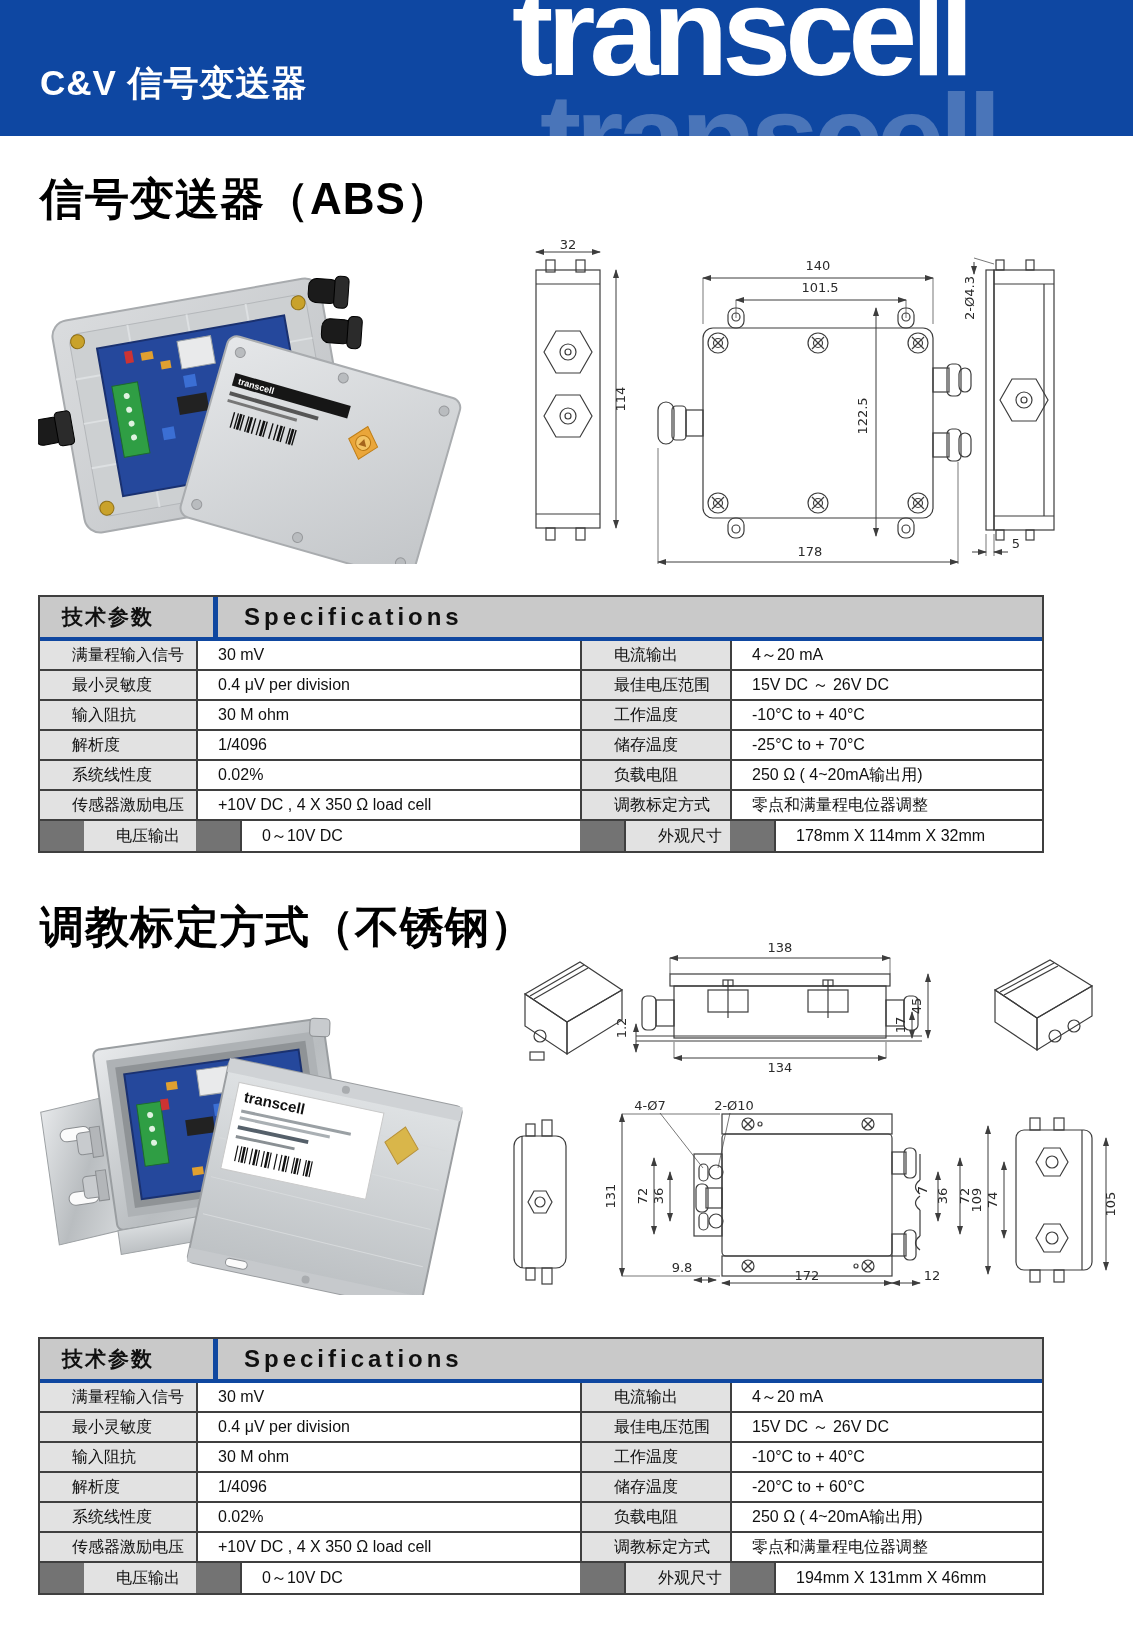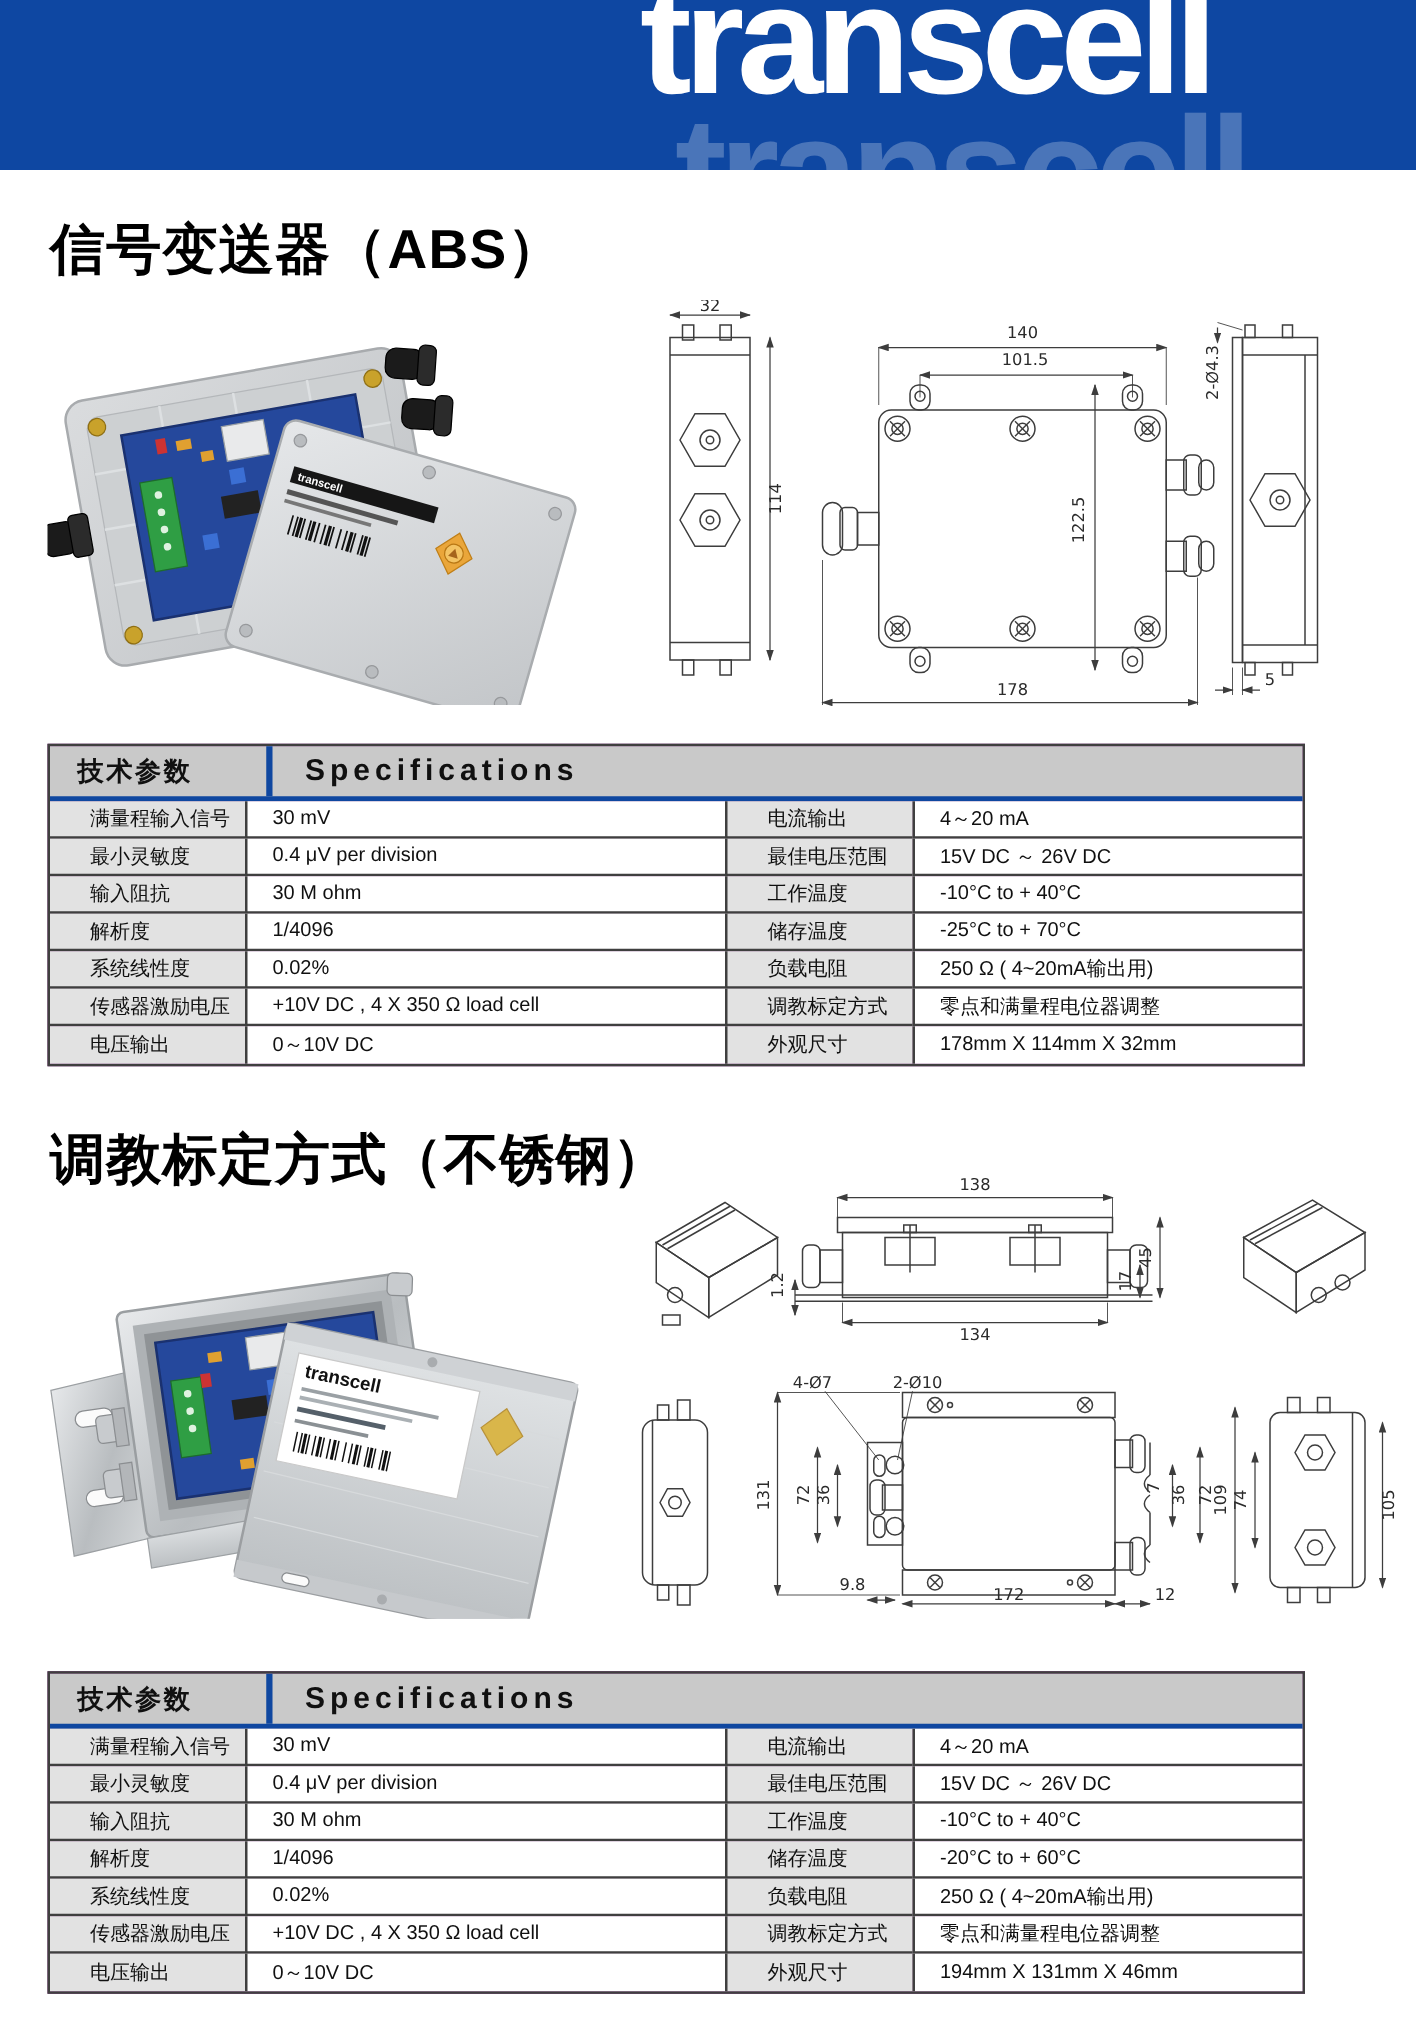--- a/index.html
+++ b/index.html
@@ -11,33 +11,33 @@
   .band-title{position:absolute;left:40px;top:58px;font-size:35px;font-weight:bold;color:#fff;letter-spacing:1px;line-height:50px;}
   .logo{position:absolute;left:512px;top:-30px;font-size:124px;font-weight:bold;color:#fff;letter-spacing:-6px;line-height:1;white-space:nowrap;}
   .logo-ghost{position:absolute;left:540px;top:76px;font-size:124px;font-weight:bold;color:rgba(255,255,255,0.25);letter-spacing:-6px;line-height:1;white-space:nowrap;}
 
   
   .sec-title{position:absolute;left:40px;font-size:44px;font-weight:600;color:#000;letter-spacing:1px;}
   .sec-title.t1{top:170px;}
   .sec-title.t2{top:898px;}
 
   
-  .spec-table{position:absolute;left:38px;width:1006px;border:2px solid #3f3f3f;box-sizing:border-box;background:#701a75;}
+  .spec-table{position:absolute;left:38px;width:1006px;border:2px solid #3f3f3f;box-sizing:border-box;background:#737373;}
   .spec-table.tb1{top:595px;}
   .spec-table.tb2{top:1337px;}
   .spec-head{display:flex;height:40px;background:#c9c9c9;border-bottom:4px solid #0f47a0;}
   .head-zh{width:151px;display:flex;align-items:center;padding-left:22px;font-size:21px;font-weight:bold;color:#101010;letter-spacing:2px;}
   .head-div{width:5px;background:#0f47a0;}
   .head-en{flex:1;display:flex;align-items:center;padding-left:26px;font-size:24px;font-weight:bold;color:#101010;letter-spacing:4px;}
   .spec-grid{display:grid;grid-template-columns:156px 384px 150px 1fr;}
   .cell{height:30px;display:flex;align-items:center;font-size:16px;color:#101010;border-bottom:2px solid #3f3f3f;box-sizing:border-box;overflow:hidden;white-space:nowrap;}
   .cell.lab{background:#e2e2e2;padding-left:32px;}
   .cell.val{background:#fff;padding-left:20px;}
   .spec-grid .cell:nth-child(4n+2),.spec-grid .cell:nth-child(4n+3),.spec-grid .cell:nth-child(4n){border-left:2px solid #3f3f3f;}
-  .spec-grid .cell:nth-last-child(-n+4){border-bottom:none;}
+  .spec-grid .cell:nth-last-child(-n+4){border-bottom:none;margin-left:44px;}
 
   
   .fig{position:absolute;}
   .fig.abs-photo{left:38px;top:242px;}
   .fig.abs-draw{left:488px;top:240px;}
   .fig.ss-photo{left:38px;top:1000px;}
   .fig.ss-draw{left:470px;top:932px;}
   svg .dw{stroke:#3d3d3d;fill:none;stroke-width:1.2;}
   svg .dwt{stroke:#3d3d3d;fill:none;stroke-width:0.7;}
   svg .dimline{stroke:#3d3d3d;stroke-width:1;fill:none;}
@@ -45,20 +45,21 @@
   svg text.lbl{font-family:"Liberation Sans",sans-serif;}
 </style>
 </head>
 <body>
 
 <div class="page">
 
   <div class="band">
     <div class="logo">transcell</div>
     <div class="logo-ghost">transcell</div>
+    <div class="band-title">C&amp;V 信号变送器</div>
   </div>
 
   <div class="sec-title t1">信号变送器（ABS）</div>
 
   <svg class="fig abs-photo" width="445" height="322" viewBox="0 0 445 322">
     <defs>
       <linearGradient id="absBox" x1="0" y1="0" x2="1" y2="1">
           <stop offset="0" stop-color="#dadcde"></stop>
           <stop offset="1" stop-color="#bfc2c5"></stop>
         </linearGradient>

